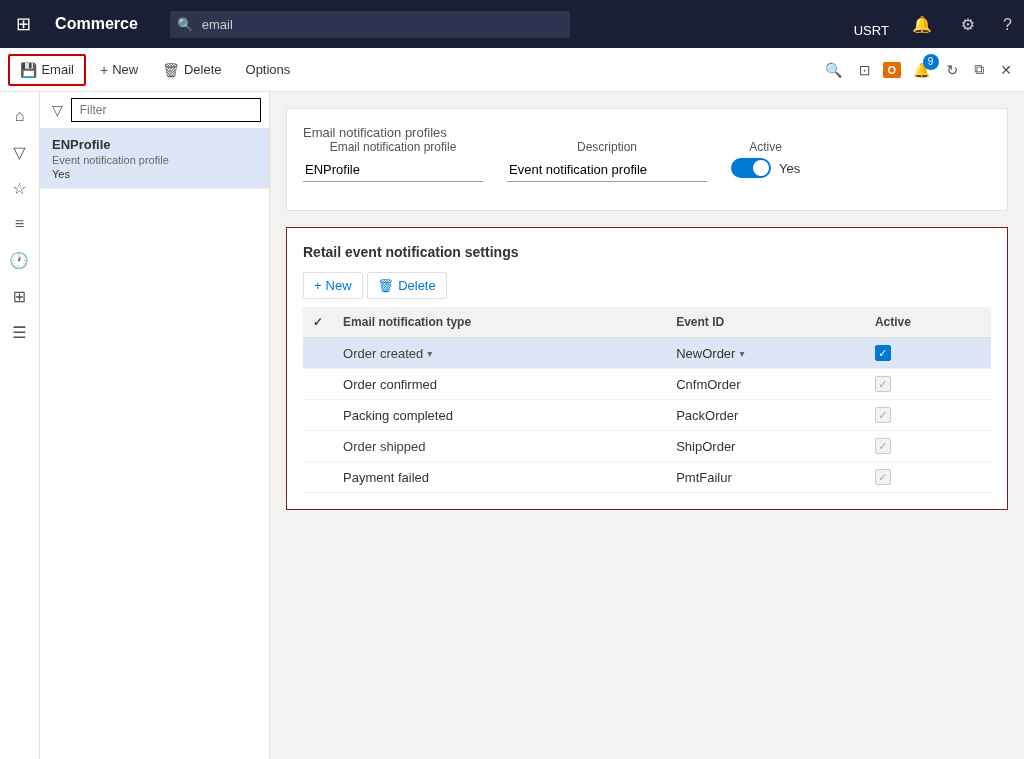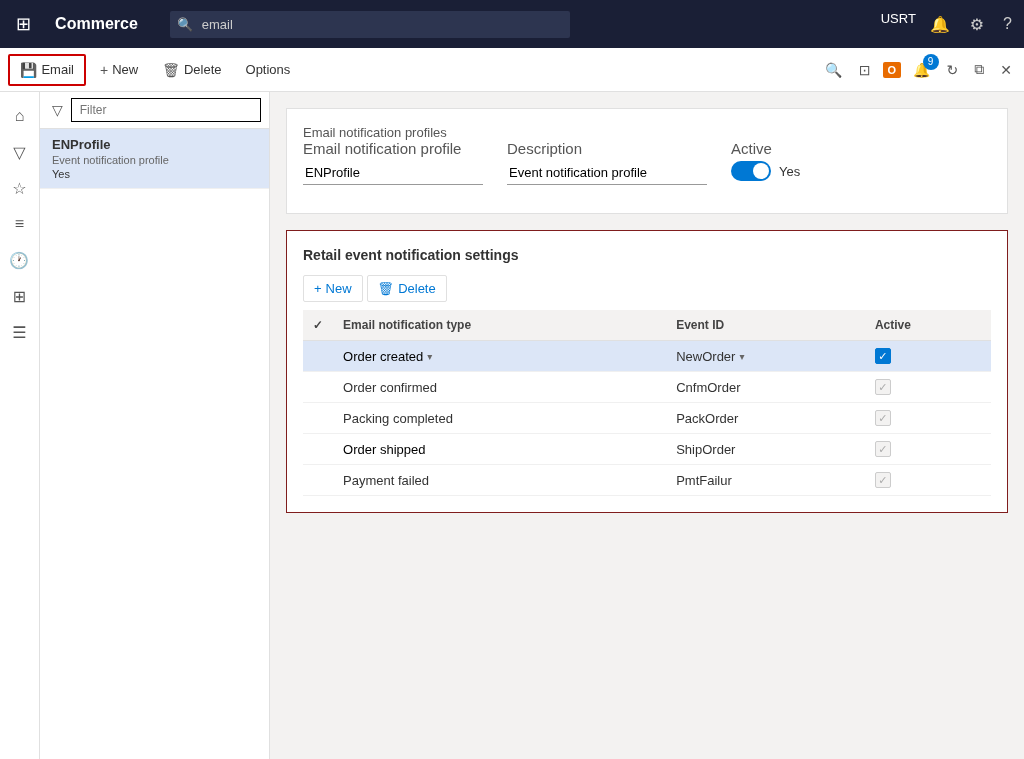--- a/index.html
+++ b/index.html
@@ -47,22 +47,22 @@
       position: absolute;
       left: 8px;
       top: 50%;
       transform: translateY(-50%);
       color: #aaa;
       font-size: 13px;
     }
     .top-nav-right {
       margin-left: auto;
       display: flex;
-      align-items: flex-start;
-      gap: 11px;
+      align-items: flex-end;
+      gap: 20px;
       color: white;
       font-size: 13px;
     }
     .top-nav-right .icon-btn {
       color: #ccc;
       font-size: 16px;
       cursor: pointer;
       padding: 4px;
     }
     .top-nav-right .user-label {
@@ -228,22 +228,23 @@
       margin-bottom: 12px;
     }
 
     .form-field {
       display: flex;
       flex-direction: column;
       gap: 4px;
     }
 
     .form-label {
-      font-size: 15px;
+      font-size: 12px;
       color: #555;
+      text-align: center;
     }
 
     .form-input {
       border: none;
       border-bottom: 1px solid #999;
       padding: 4px 2px;
       font-size: 13px;
       outline: none;
       background: transparent;
       min-width: 120px;
@@ -369,21 +370,21 @@
       border-radius: 2px;
       display: flex;
       align-items: center;
       justify-content: center;
       color: #aaa;
       font-size: 11px;
       cursor: pointer;
     }
 
     .link-text {
-      color: #000000;
+      color: #404040;
       cursor: pointer;
     }
 
     .dropdown-cell {
       display: flex;
       align-items: center;
       gap: 4px;
     }
 
     .dropdown-arrow {

